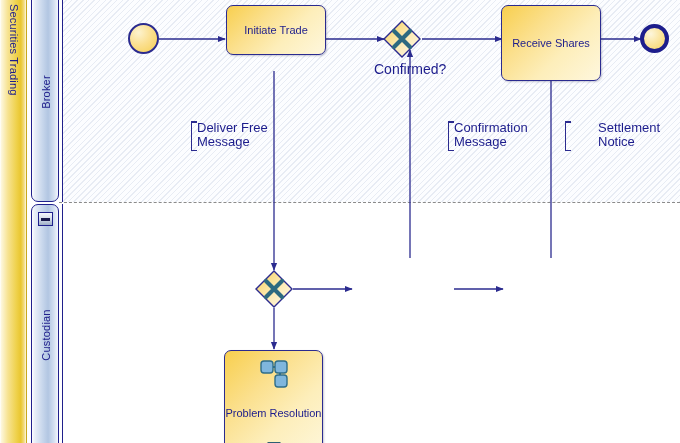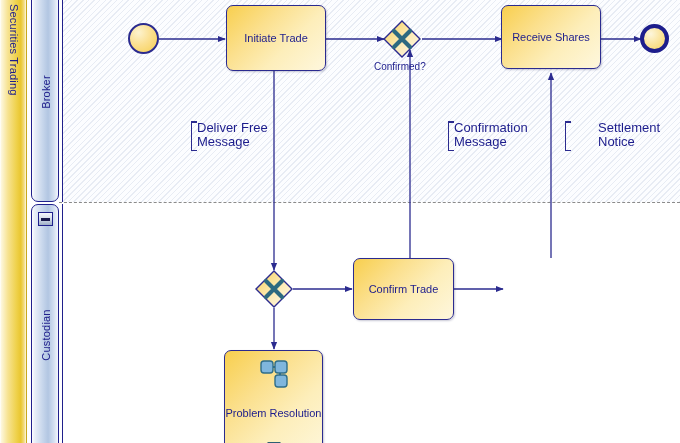--- a/index.html
+++ b/index.html
@@ -239,21 +239,21 @@
   }
 
   
   .gateway {
     position: absolute;
     width: 38px;
     height: 38px;
   }
   .gw-label {
     position: absolute;
-    font-size: 10px;
+    font-size: 14px;
     color: #1c1c8c;
     white-space: nowrap;
   }
 
   
   .msg-label {
     position: absolute;
     font-size: 13px;
     line-height: 14px;
     color: #1c1c8c;
@@ -356,25 +356,24 @@
         <linearGradient id="gwgrad2" x1="0" y1="0" x2="1" y2="1">
           <stop offset="0%" stop-color="#f7cf57"></stop>
           <stop offset="45%" stop-color="#fce7a8"></stop>
           <stop offset="100%" stop-color="#fefbef"></stop>
         </linearGradient>
       </defs>
       <path d="M 11 11 L 27 27 M 27 11 L 11 27" stroke="#2d6a80" stroke-width="4.2" stroke-linecap="round" fill="none"></path>
     </svg>
   </div>
 
-  <div class="task" style="left:226px; top:5px; width:100px; height:66px;">Initiate Trade</div>
-
-  <div class="task" style="left:501px; top:5px; width:100px; height:64px;">Receive Shares</div>
-
-  <div class="task" style="left:353px; top:258px; width:101px; height:62px;">Confirm Trade</div>
+  <div class="task" style="left:226px; top:5px; width:100px; height:50px;">Initiate Trade</div>
+
+  <div class="task" style="left:501px; top:5px; width:100px; height:76px;">Receive Shares</div>
+
 
 
   <div class="task subprocess" style="left:224px; top:350px; width:99px; height:112px;">
 
     <span class="ad-hoc-marker">
       <svg width="40" height="30" viewBox="0 0 40 30">
         <line x1="14" y1="8" x2="26" y2="8" stroke="#2f6e8a" stroke-width="2"></line>
         <line x1="26" y1="8" x2="26" y2="21" stroke="#2f6e8a" stroke-width="2"></line>
         <rect x="7" y="2" width="12" height="12" rx="3" fill="#7fb6dd" stroke="#2f6e8a" stroke-width="1.4"></rect>
         <rect x="21" y="2" width="12" height="12" rx="3" fill="#7fb6dd" stroke="#2f6e8a" stroke-width="1.4"></rect>

